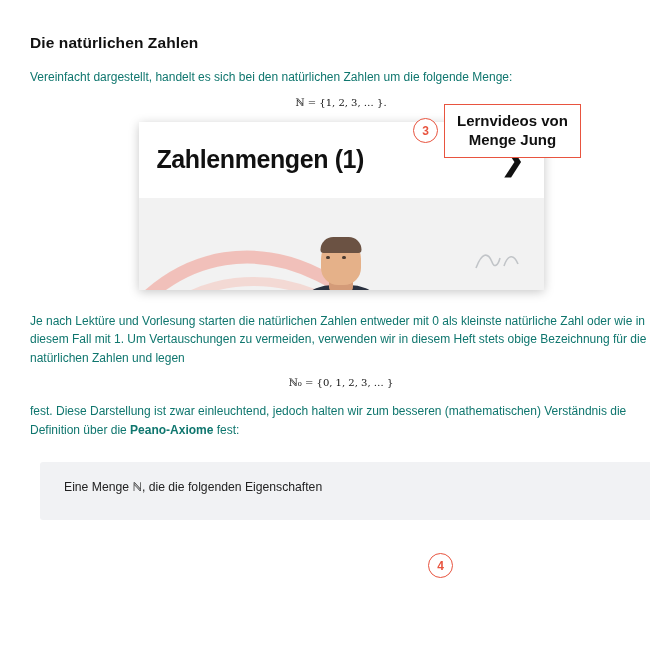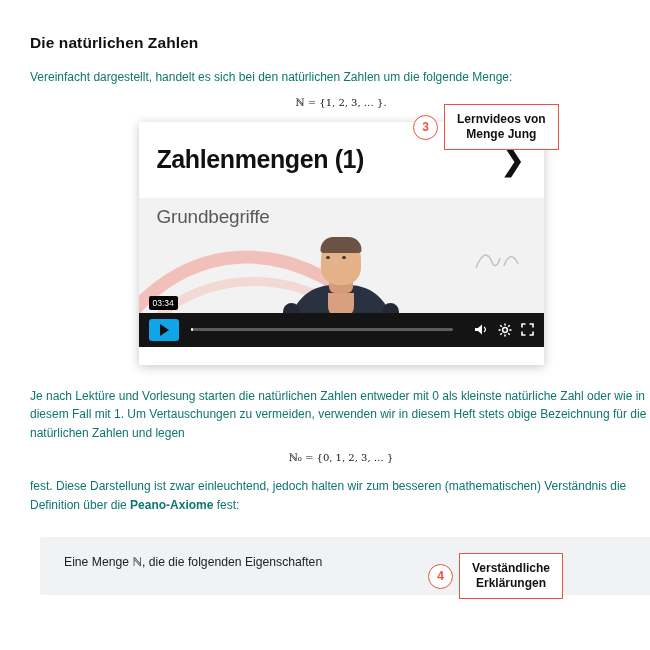--- a/index.html
+++ b/index.html
@@ -46,21 +46,21 @@
   }
 
   
   .video-wrap {
     margin: 10px 0 0 0;
     display: flex;
     justify-content: center;
   }
   .video-card {
     width: 405px;
-    height: 243px;
+    height: 168px;
     background: #fff;
     box-shadow: 0 2px 10px rgba(0,0,0,0.22);
     position: relative;
     overflow: hidden;
   }
   .video-top {
     height: 76px;
     background: #ffffff;
     display: flex;
     align-items: center;
@@ -279,21 +279,21 @@
     align-items: center;
     justify-content: center;
     background: #fff;
     flex: none;
     margin-right: 6px;
   }
   .callout .box {
     border: 1.6px solid #e8543f;
     background: #fff;
     color: #111;
-    font-size: 12px;
+    font-size: 15px;
     font-weight: bold;
     line-height: 1.25;
     padding: 7px 12px;
     text-align: center;
   }
   #callout-3 { left: 413px; top: 104px; }
   #callout-4 { left: 428px; top: 553px; }
 
   
   .axiom-box {
@@ -333,21 +333,20 @@
 
     <div class="video-wrap">
       <div class="video-card">
 
         <div class="video-top">
           <div class="video-title">Zahlenmengen (1)</div>
           <div class="chev">❯</div>
         </div>
 
         <div class="video-body">
-          <div class="subtitle">Grundbegriffe</div>
 
           <svg class="swoosh" viewBox="0 0 260 90">
             <path d="M5,70 C60,10 130,5 190,35 C220,50 235,65 255,85" stroke="#f07a6a" stroke-width="13" fill="none" stroke-linecap="round" opacity="0.55"></path>
             <path d="M20,85 C70,35 140,30 200,60" stroke="#f5b0a3" stroke-width="9" fill="none" stroke-linecap="round" opacity="0.5"></path>
           </svg>
 
           <svg class="scribble" width="48" height="28" viewBox="0 0 48 28">
             <path d="M2,22 C8,6 14,6 18,16 C20,22 24,20 26,12" stroke="#9aa0a6" stroke-width="1.6" fill="none"></path>
             <path d="M30,20 C34,8 40,8 44,18" stroke="#9aa0a6" stroke-width="1.6" fill="none"></path>
           </svg>
@@ -424,19 +423,15 @@
   <div class="callout" id="callout-3">
     <div class="num">3</div>
     <div class="box">
       <div>Lernvideos von</div>
       <div>Menge Jung</div>
     </div>
   </div>
 
   <div class="callout" id="callout-4">
     <div class="num">4</div>
-    <div class="box">
-      <div>Verständliche</div>
-      <div>Erklärungen</div>
-    </div>
   </div>
 
 </div>
 
 </body></html>

